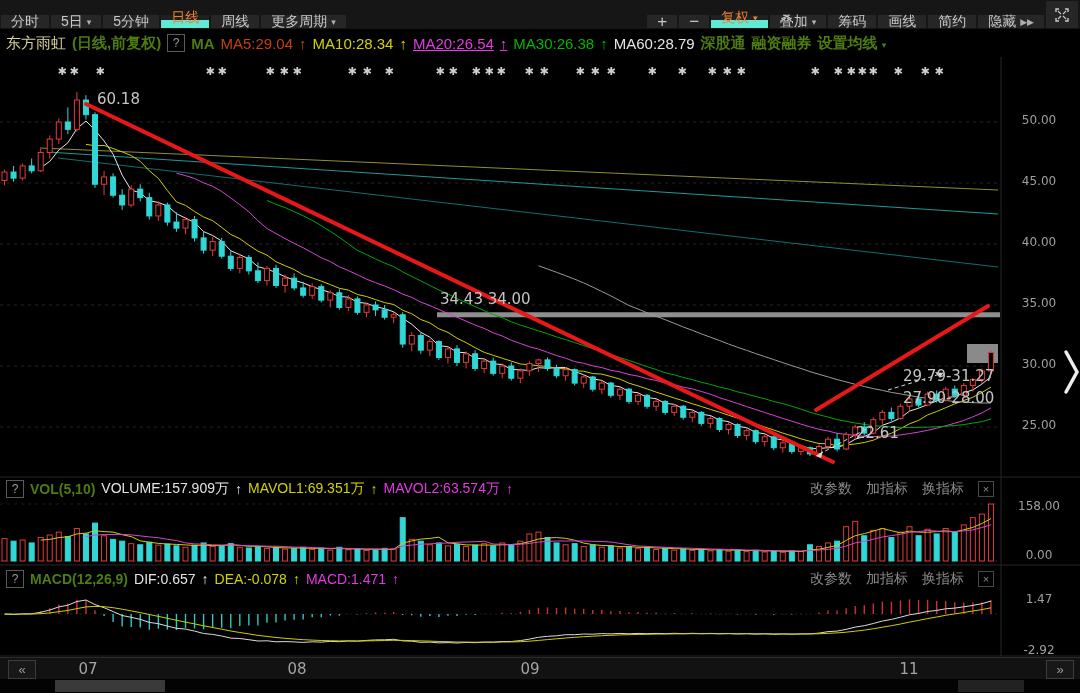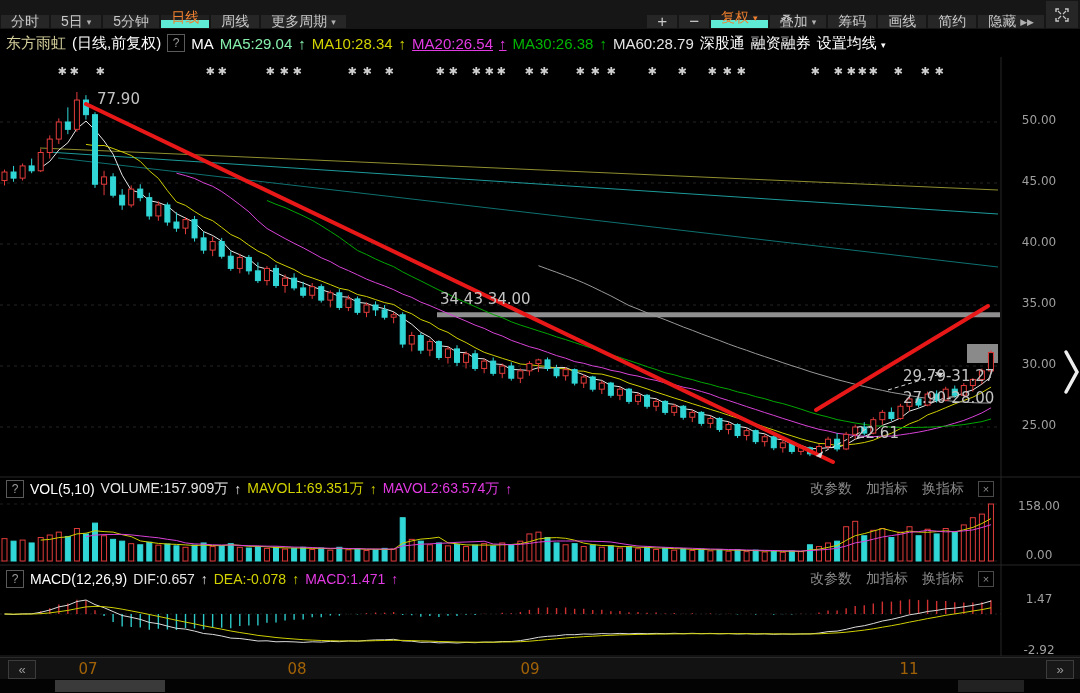--- a/index.html
+++ b/index.html
@@ -15,37 +15,37 @@
   .tb-spacer{flex:1;}
   .tbtn.sq{width:30px;padding:0;font-size:17px;}
   .expand-btn{background:#262626;margin:1px 2px 1px 1px;width:32px;display:flex;align-items:center;justify-content:center;cursor:pointer;}
   
   .infobar{position:absolute;left:0;top:29px;width:1080px;height:28px;display:flex;align-items:center;
     font-size:15px;color:#8a8a8a;white-space:nowrap;}
   .infobar>*{margin-left:6px;}
   .stock-name{color:#d6d09c;margin-left:6px;}
   .qbox{display:inline-flex;align-items:center;justify-content:center;width:16px;height:16px;border:1px solid #5a5a5a;
     color:#9a9a9a;font-size:12px;cursor:pointer;}
-  .ma5{color:#86efac;} .ma10{color:#d2d200;} .ma20{color:#e23ae2;text-decoration:underline;} .ma30{color:#00b400;} .ma60{color:#e4e4e4;}
-  .gtxt{color:#ffffff;}
+  .ma5{color:#c2410c;} .ma10{color:#d2d200;} .ma20{color:#e23ae2;text-decoration:underline;} .ma30{color:#00b400;} .ma60{color:#e4e4e4;}
+  .gtxt{color:#4d7c0f;font-weight:bold;}
   
   .phead{position:absolute;left:0;width:1002px;display:flex;align-items:center;font-size:14px;color:#8a8a8a;white-space:nowrap;}
   .phead>*{margin-left:6px;}
   .vol-v{color:#e4e4e4;} .mavol1{color:#d2d200;} .mavol2{color:#e23ae2;}
   .dif{color:#e4e4e4;} .dea{color:#d2d200;} .macdv{color:#e23ae2;}
   .phead .tools{margin-left:auto;display:flex;align-items:center;}
   .phead .tools span{margin-left:14px;cursor:pointer;color:#8a8a8a;}
   .xbox{display:inline-flex;align-items:center;justify-content:center;width:14px;height:14px;border:1px solid #4a4a4a;
     color:#777;font-size:11px;margin-left:12px;margin-right:8px;cursor:pointer;}
   
   .ylab{position:absolute;left:1006px;width:66px;text-align:center;color:#9f9f9f;font-size:12px;font-family:"DejaVu Sans",sans-serif;}
   .plabel{position:absolute;color:#c4c4c4;font-size:15px;font-family:"DejaVu Sans",sans-serif;white-space:nowrap;}
   
   .xaxis{position:absolute;left:0;top:657px;width:1080px;height:22px;background:#121212;border-top:1px solid #2a2a2a;}
-  .xlab{position:absolute;top:2px;color:#a16207;font-size:15px;font-family:"DejaVu Sans",sans-serif;transform:translateX(-50%);}
+  .xlab{position:absolute;top:2px;color:#a3a3a3;font-size:15px;font-family:"DejaVu Sans",sans-serif;transform:translateX(-50%);}
   .navbtn{position:absolute;top:2px;width:26px;height:17px;border:1px solid #3c3c3c;color:#9a9a9a;font-size:13px;
     display:flex;align-items:center;justify-content:center;cursor:pointer;background:#181818;}
   
   .scrollbar{position:absolute;left:0;top:679px;width:1080px;height:14px;background:#030303;}
   .thumb{position:absolute;top:1px;height:12px;background:#3a3a3a;cursor:pointer;}
   .thumb2{position:absolute;top:1px;height:12px;background:#222;cursor:pointer;}
   svg{position:absolute;left:0;top:0;}
 </style>
 </head>
 <body>
@@ -671,21 +671,21 @@
   <div id="main-ylabs">
       <div class="ylab" style="top: 113px;">50.00</div>
       <div class="ylab" style="top: 174px;">45.00</div>
       <div class="ylab" style="top: 235px;">40.00</div>
       <div class="ylab" style="top: 296px;">35.00</div>
       <div class="ylab" style="top: 357px;">30.00</div>
       <div class="ylab" style="top: 418px;">25.00</div>
     </div>
 
   <div id="annots">
-      <div class="plabel" style="left: 97px; top: 90px;">77.90</div>
+      <div class="plabel" style="left: 97px; top: 90px;">60.18</div>
       <div class="plabel" style="left: 440px; top: 290px;">34.43  34.00</div>
       <div class="plabel" style="left: 903px; top: 367px;">29.79-31.27</div>
       <div class="plabel" style="left: 903px; top: 389px;">27.90-28.00</div>
       <div class="plabel" style="left: 856px; top: 424px;">22.61</div>
     </div>
 
   <div class="phead" style="top:478px;height:22px;">
     <span class="qbox">?</span>
     <span class="gtxt">VOL(5,10)</span>
     <span class="vol-v">VOLUME:157.909万</span>

